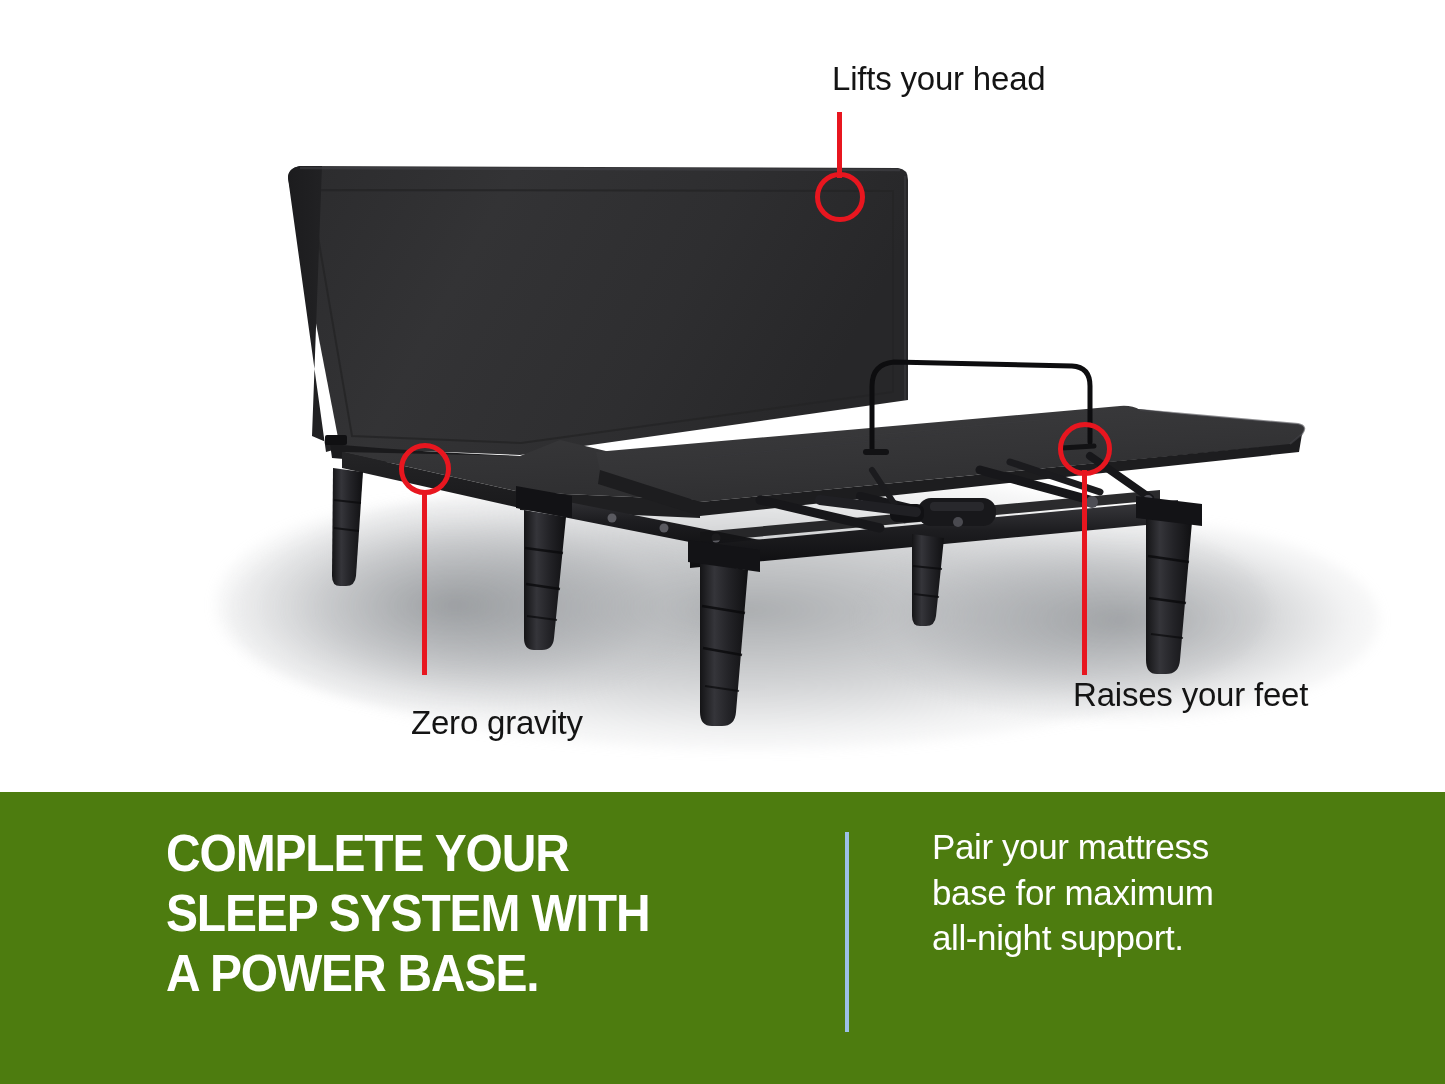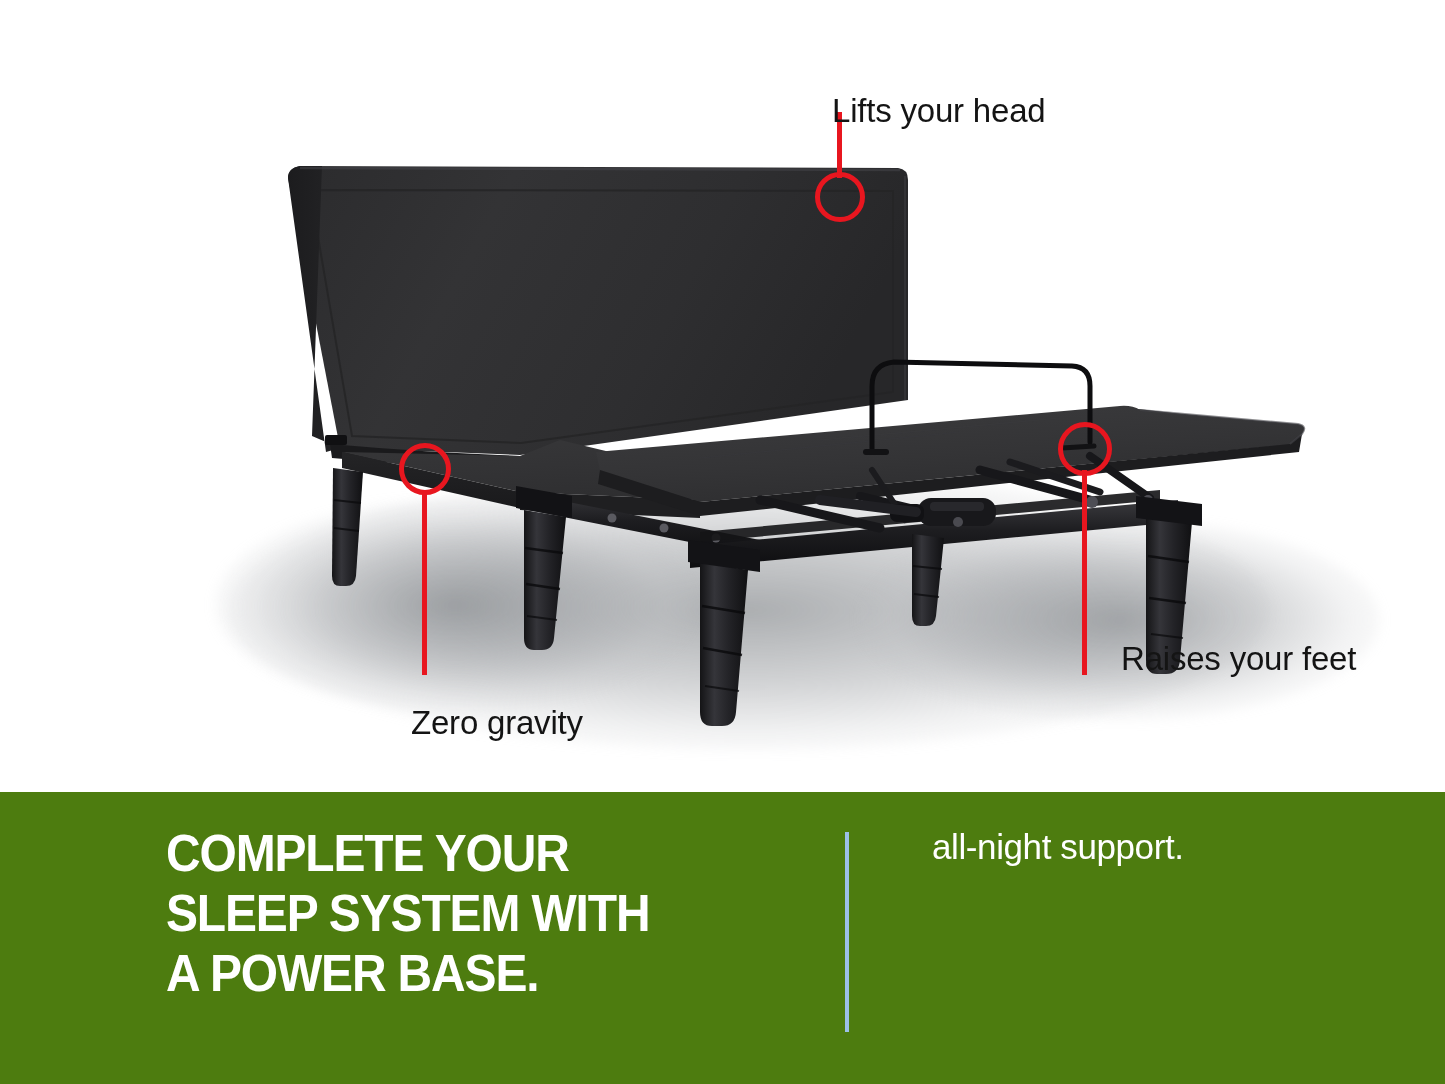--- a/index.html
+++ b/index.html
@@ -67,31 +67,31 @@
     font-size: 33px;
     font-weight: 400;
     letter-spacing: -0.2px;
     white-space: nowrap;
     line-height: 1;
   }
 
   
   #circle-head { left: 815px; top: 172px;  width: 50px; height: 50px; }
   #line-head   { left: 837px; top: 112px;  height: 66px; }
-  #label-head  { left: 832px; top: 62px; margin-top: 32px; }
+  #label-head  { left: 832px; top: 62px; }
 
   
   #circle-zero { left: 399px; top: 443px;  width: 52px; height: 52px; }
   #line-zero   { left: 422px; top: 490px;  height: 185px; }
   #label-zero  { left: 411px; top: 706px; }
 
   
   #circle-feet { left: 1058px; top: 422px; width: 54px; height: 54px; }
   #line-feet   { left: 1082px; top: 470px; height: 205px; }
-  #label-feet  { left: 1073px; top: 642px; margin-left: 48px; }
+  #label-feet  { left: 1073px; top: 678px; }
 
   
   #banner {
     position: absolute;
     left: 0;
     top: 792px;
     width: 1445px;
     height: 292px;
     background: #4d7c0f;
     box-sizing: border-box;
@@ -321,19 +321,21 @@
 
       <div id="headline">
         <span class="hl-line">COMPLETE YOUR</span>
         <span class="hl-line">SLEEP SYSTEM WITH</span>
         <span class="hl-line">A POWER BASE.</span>
       </div>
 
       <div id="banner-divider"></div>
 
       <div id="subcopy">
+        <span class="sc-line">Pair your mattress</span>
+        <span class="sc-line">base for maximum</span>
         <span class="sc-line">all-night support.</span>
       </div>
 
     </div>
   </div>
 
 </div>
 
 </body></html>

